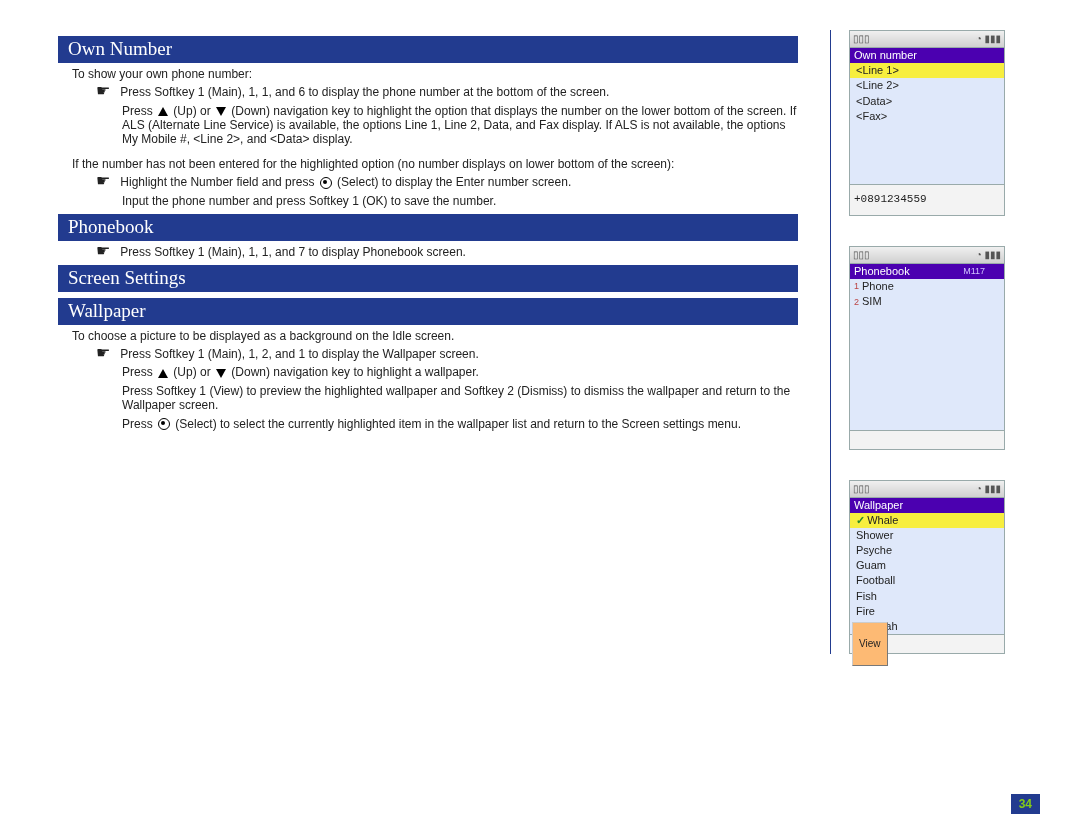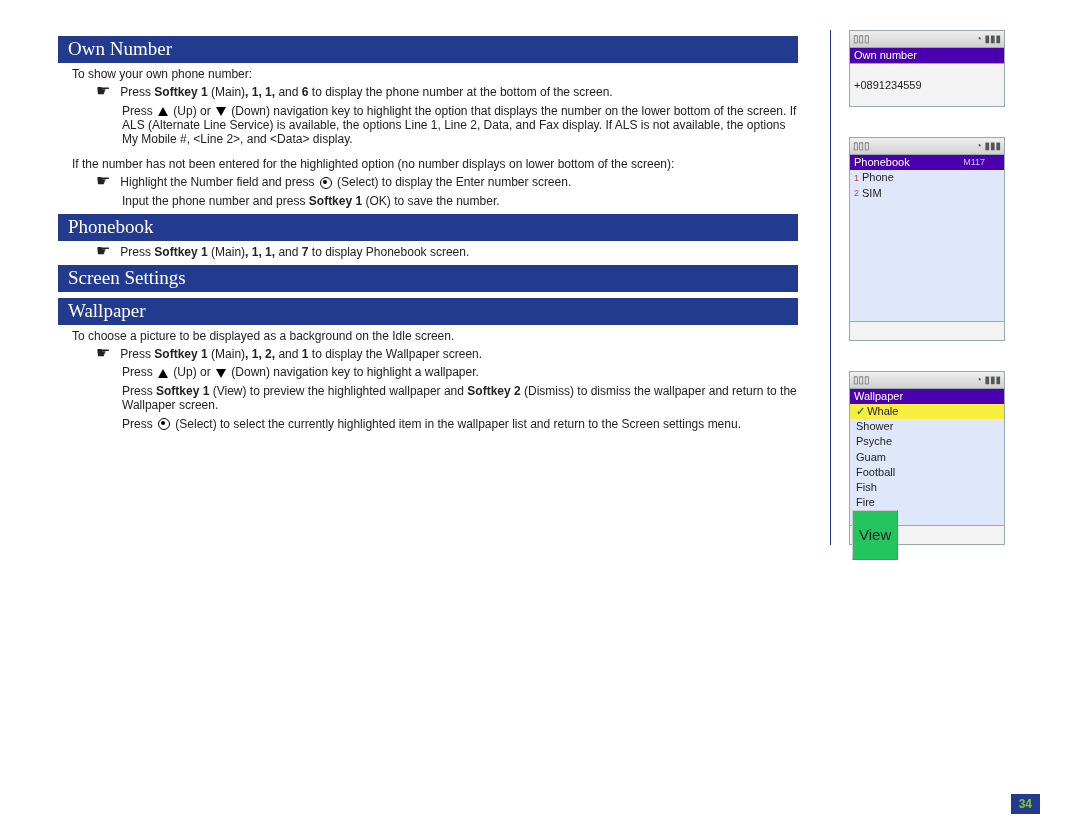--- a/index.html
+++ b/index.html
@@ -7,30 +7,30 @@
 .cols{display:flex;gap:0}
 .maincol{flex:0 0 740px;padding-right:14px}
 .divider{flex:0 0 1px;background:#223b8f;margin:0 18px}
 .sidecol{flex:1;display:flex;flex-direction:column;gap:30px}
 .h2bar{background:#223b8f;color:#fff;font-family:"Times New Roman",serif;font-size:19px;padding:2px 10px;margin:6px 0 4px 0}
 .bullet-row{display:flex;gap:10px;margin:4px 0 0 38px}
 .bullet-row .ptr{flex:0 0 auto;font-size:16px;line-height:14px;margin-top:-1px}
 .bullet-row .txt{flex:1}
 .sub{margin:4px 0 0 64px}
 .para{margin:4px 0 0 14px}
-b{font-weight:bold}
+b{font-weight:normal}
 .phone{width:154px;border:1px solid #9aa;background:#fff;font-family:Verdana,Geneva,sans-serif;font-size:11px}
 .phone .status{height:16px;background:linear-gradient(#f0f0f0,#d0d0d0);border-bottom:1px solid #9aa;display:flex;justify-content:space-between;align-items:center;padding:0 3px;font-size:10px;color:#555}
 .phone .title{background:#4b00b0;color:#fff;padding:1px 4px;font-size:11px;position:relative}
 .phone .title .tag{position:absolute;right:19px;top:2px;font-size:9px;color:#cfc0ff}
 .phone .body{background:#dfe8fa;min-height:110px}
 .phone .item{padding:1px 6px}
 .phone .item.hi{background:#f7ee3f}
 .phone .foot{border-top:1px solid #9aa;background:#f3f3f3;height:18px;display:flex;align-items:center}
-.phone .softbtn{border:1px outset #ccc;background:#22c55e;padding:15px 6px;font-size:15px;margin:0 2px}
+.phone .softbtn{border:1px outset #ccc;background:#fdba74;padding:15px 6px;font-size:10px;margin:0 2px}
 .pagenum{position:absolute;right:40px;bottom:20px;background:#223b8f;color:#84cc16;padding:3px 8px;font-size:12px;font-weight:bold}
 .icon{display:inline-block;width:0;height:0;vertical-align:middle;margin:0 2px}
 .up{border-left:5px solid transparent;border-right:5px solid transparent;border-bottom:9px solid #000}
 .dn{border-left:5px solid transparent;border-right:5px solid transparent;border-top:9px solid #000}
 .sel{display:inline-block;width:10px;height:10px;border:1px solid #000;border-radius:50%;vertical-align:middle;position:relative;margin:0 2px}
 .sel::after{content:"";position:absolute;left:2px;top:2px;width:4px;height:4px;border-radius:50%;background:#000}
 .numrow{display:flex;align-items:center;padding:1px 4px;gap:3px}
 .numrow .n{color:#b44;font-size:9px}
 .chk{color:#2a8a2a;font-weight:bold;margin-right:2px}
 </style>
@@ -101,21 +101,28 @@
 <div class="divider"></div>
 
 <div class="sidecol">
 
 <div class="phone">
  <div class="status">
             <span>▯▯▯</span>
             <span>◔ ▮▮▮</span>
           </div>
  <div class="title">Own number</div>
- <div class="foot" style="padding:12px 4px;font-family:Liberation Sans, sans-serif">+0891234559</div>
+ <div class="body">
+  <div class="item hi">&lt;Line 1&gt;</div>
+  <div class="item">&lt;Line 2&gt;</div>
+  <div class="item">&lt;Data&gt;</div>
+  <div class="item">&lt;Fax&gt;</div>
+  <div style="height:60px"></div>
+ </div>
+ <div class="foot" style="padding:6px 4px;font-family:Liberation Mono, monospace">+0891234559</div>
 </div>
 
 <div class="phone">
  <div class="status">
             <span>▯▯▯</span>
             <span>◔ ▮▮▮</span>
           </div>
  <div class="title"><span>Phonebook</span><span class="tag">M117</span></div>
  <div class="body">
   <div class="numrow hi">

